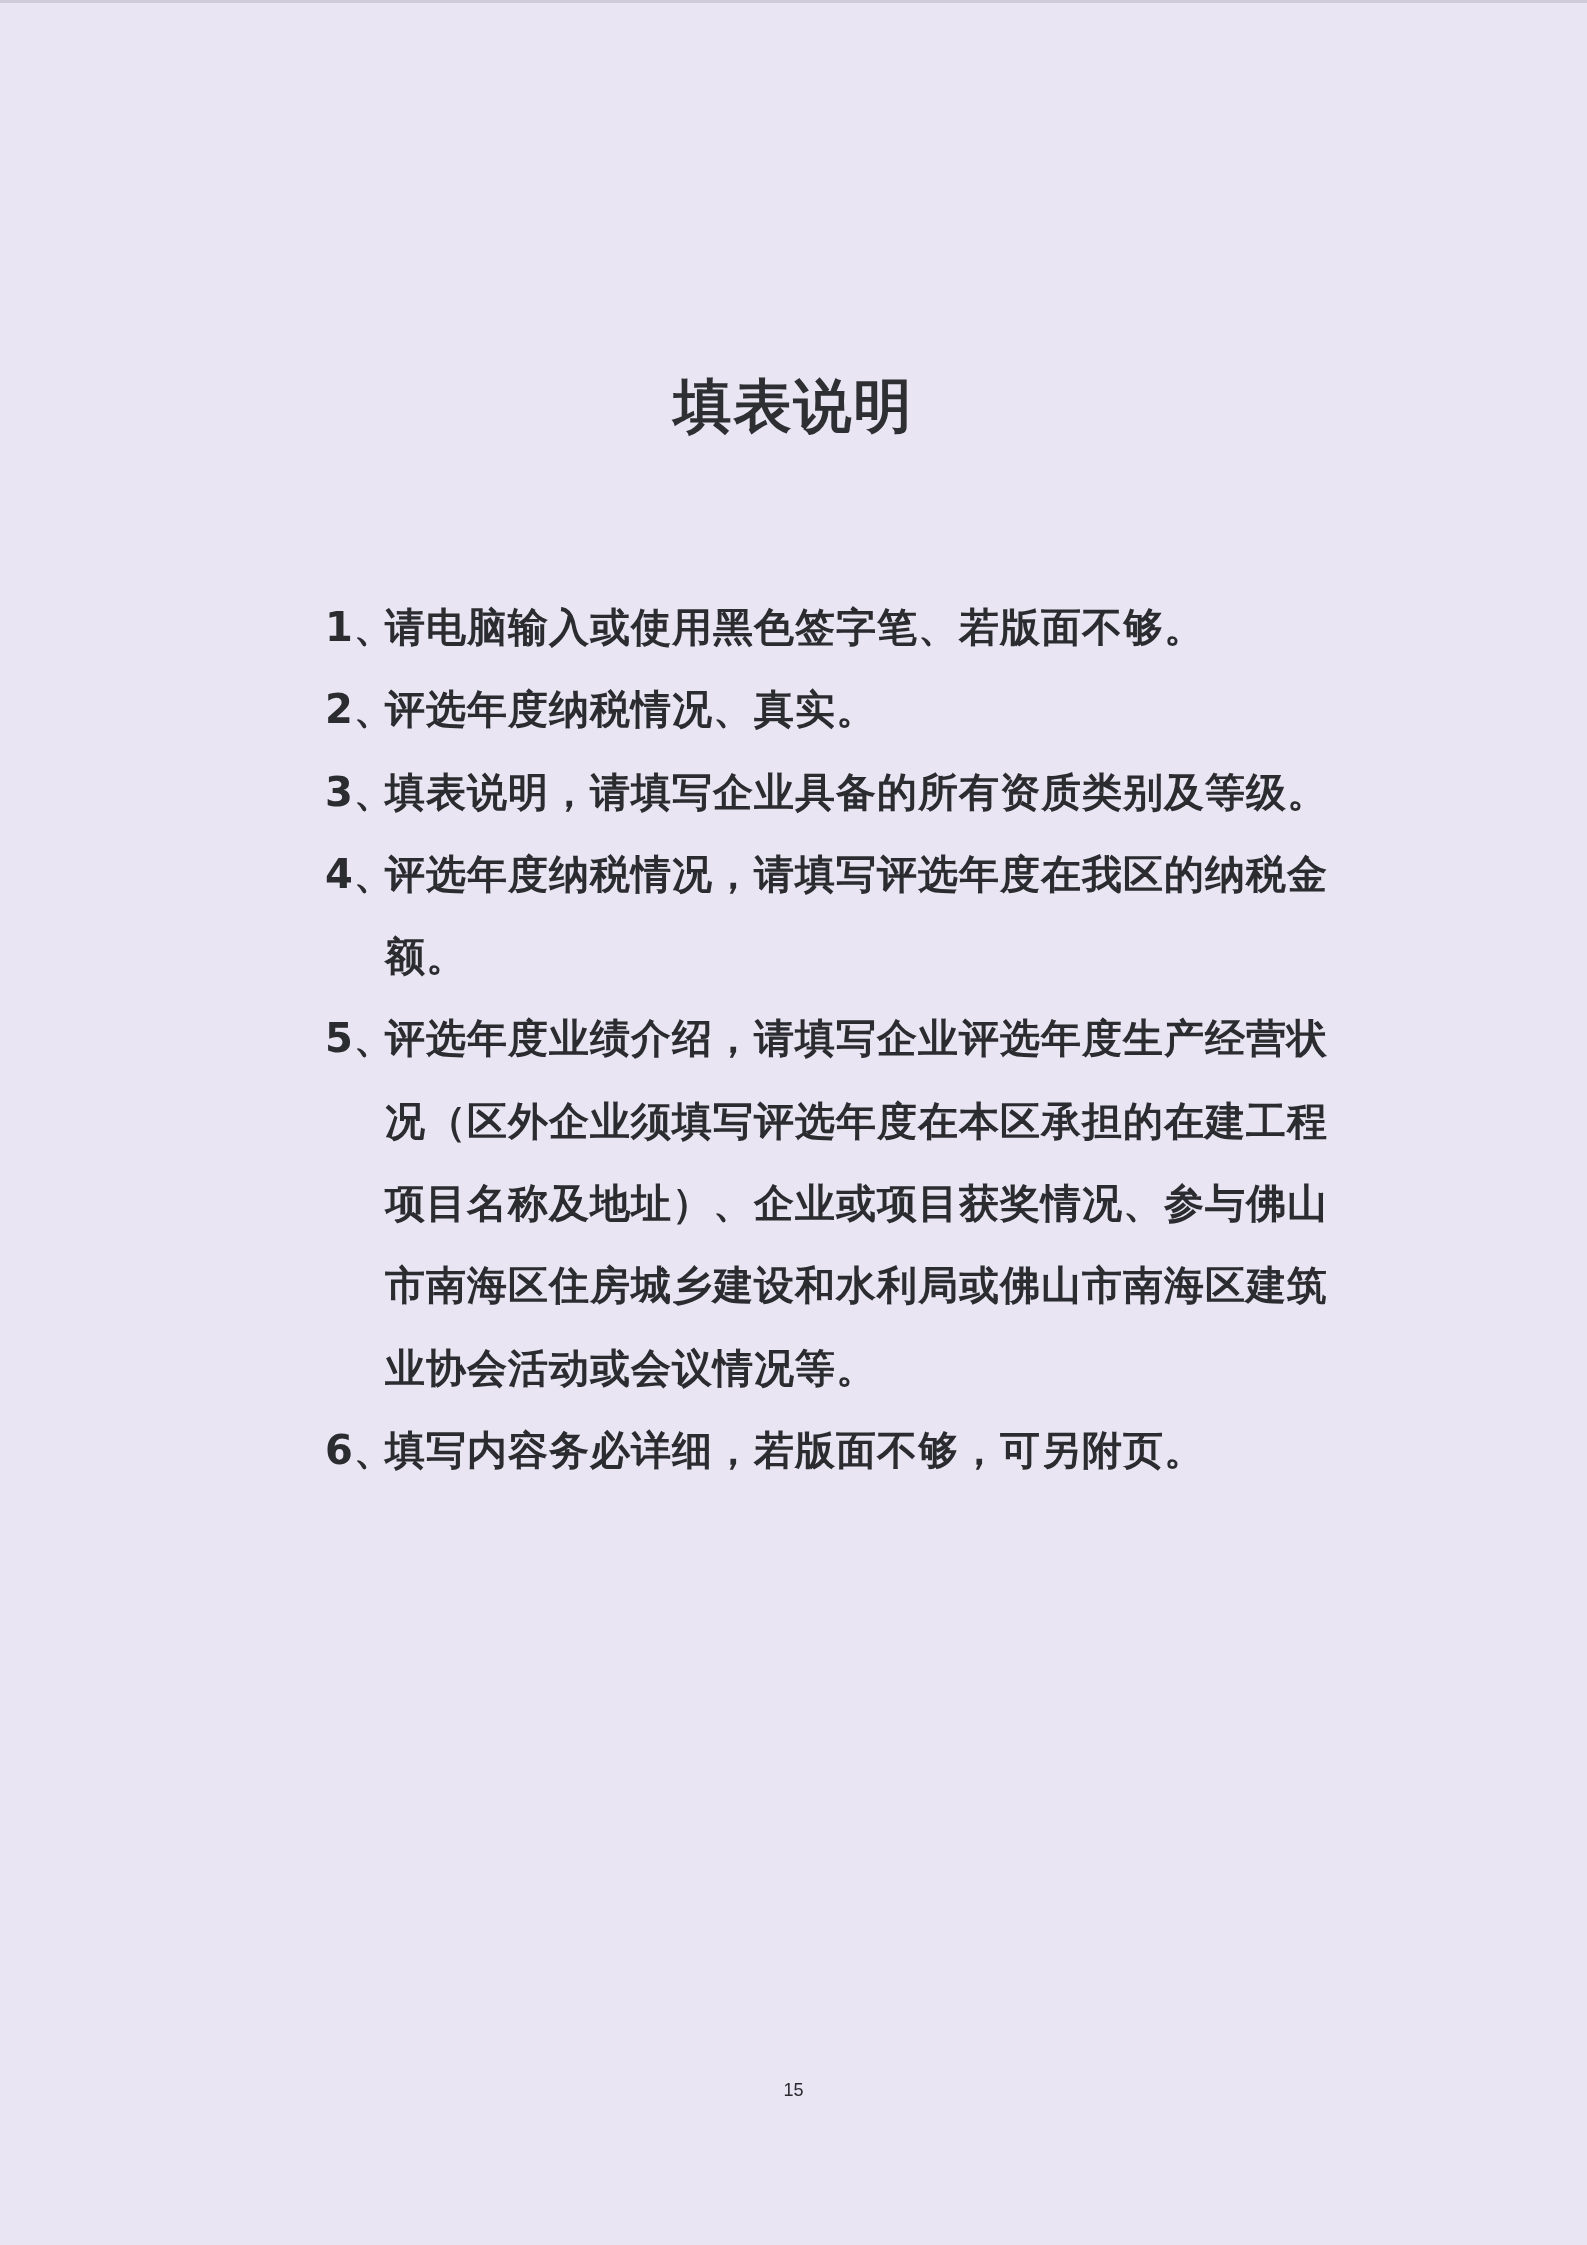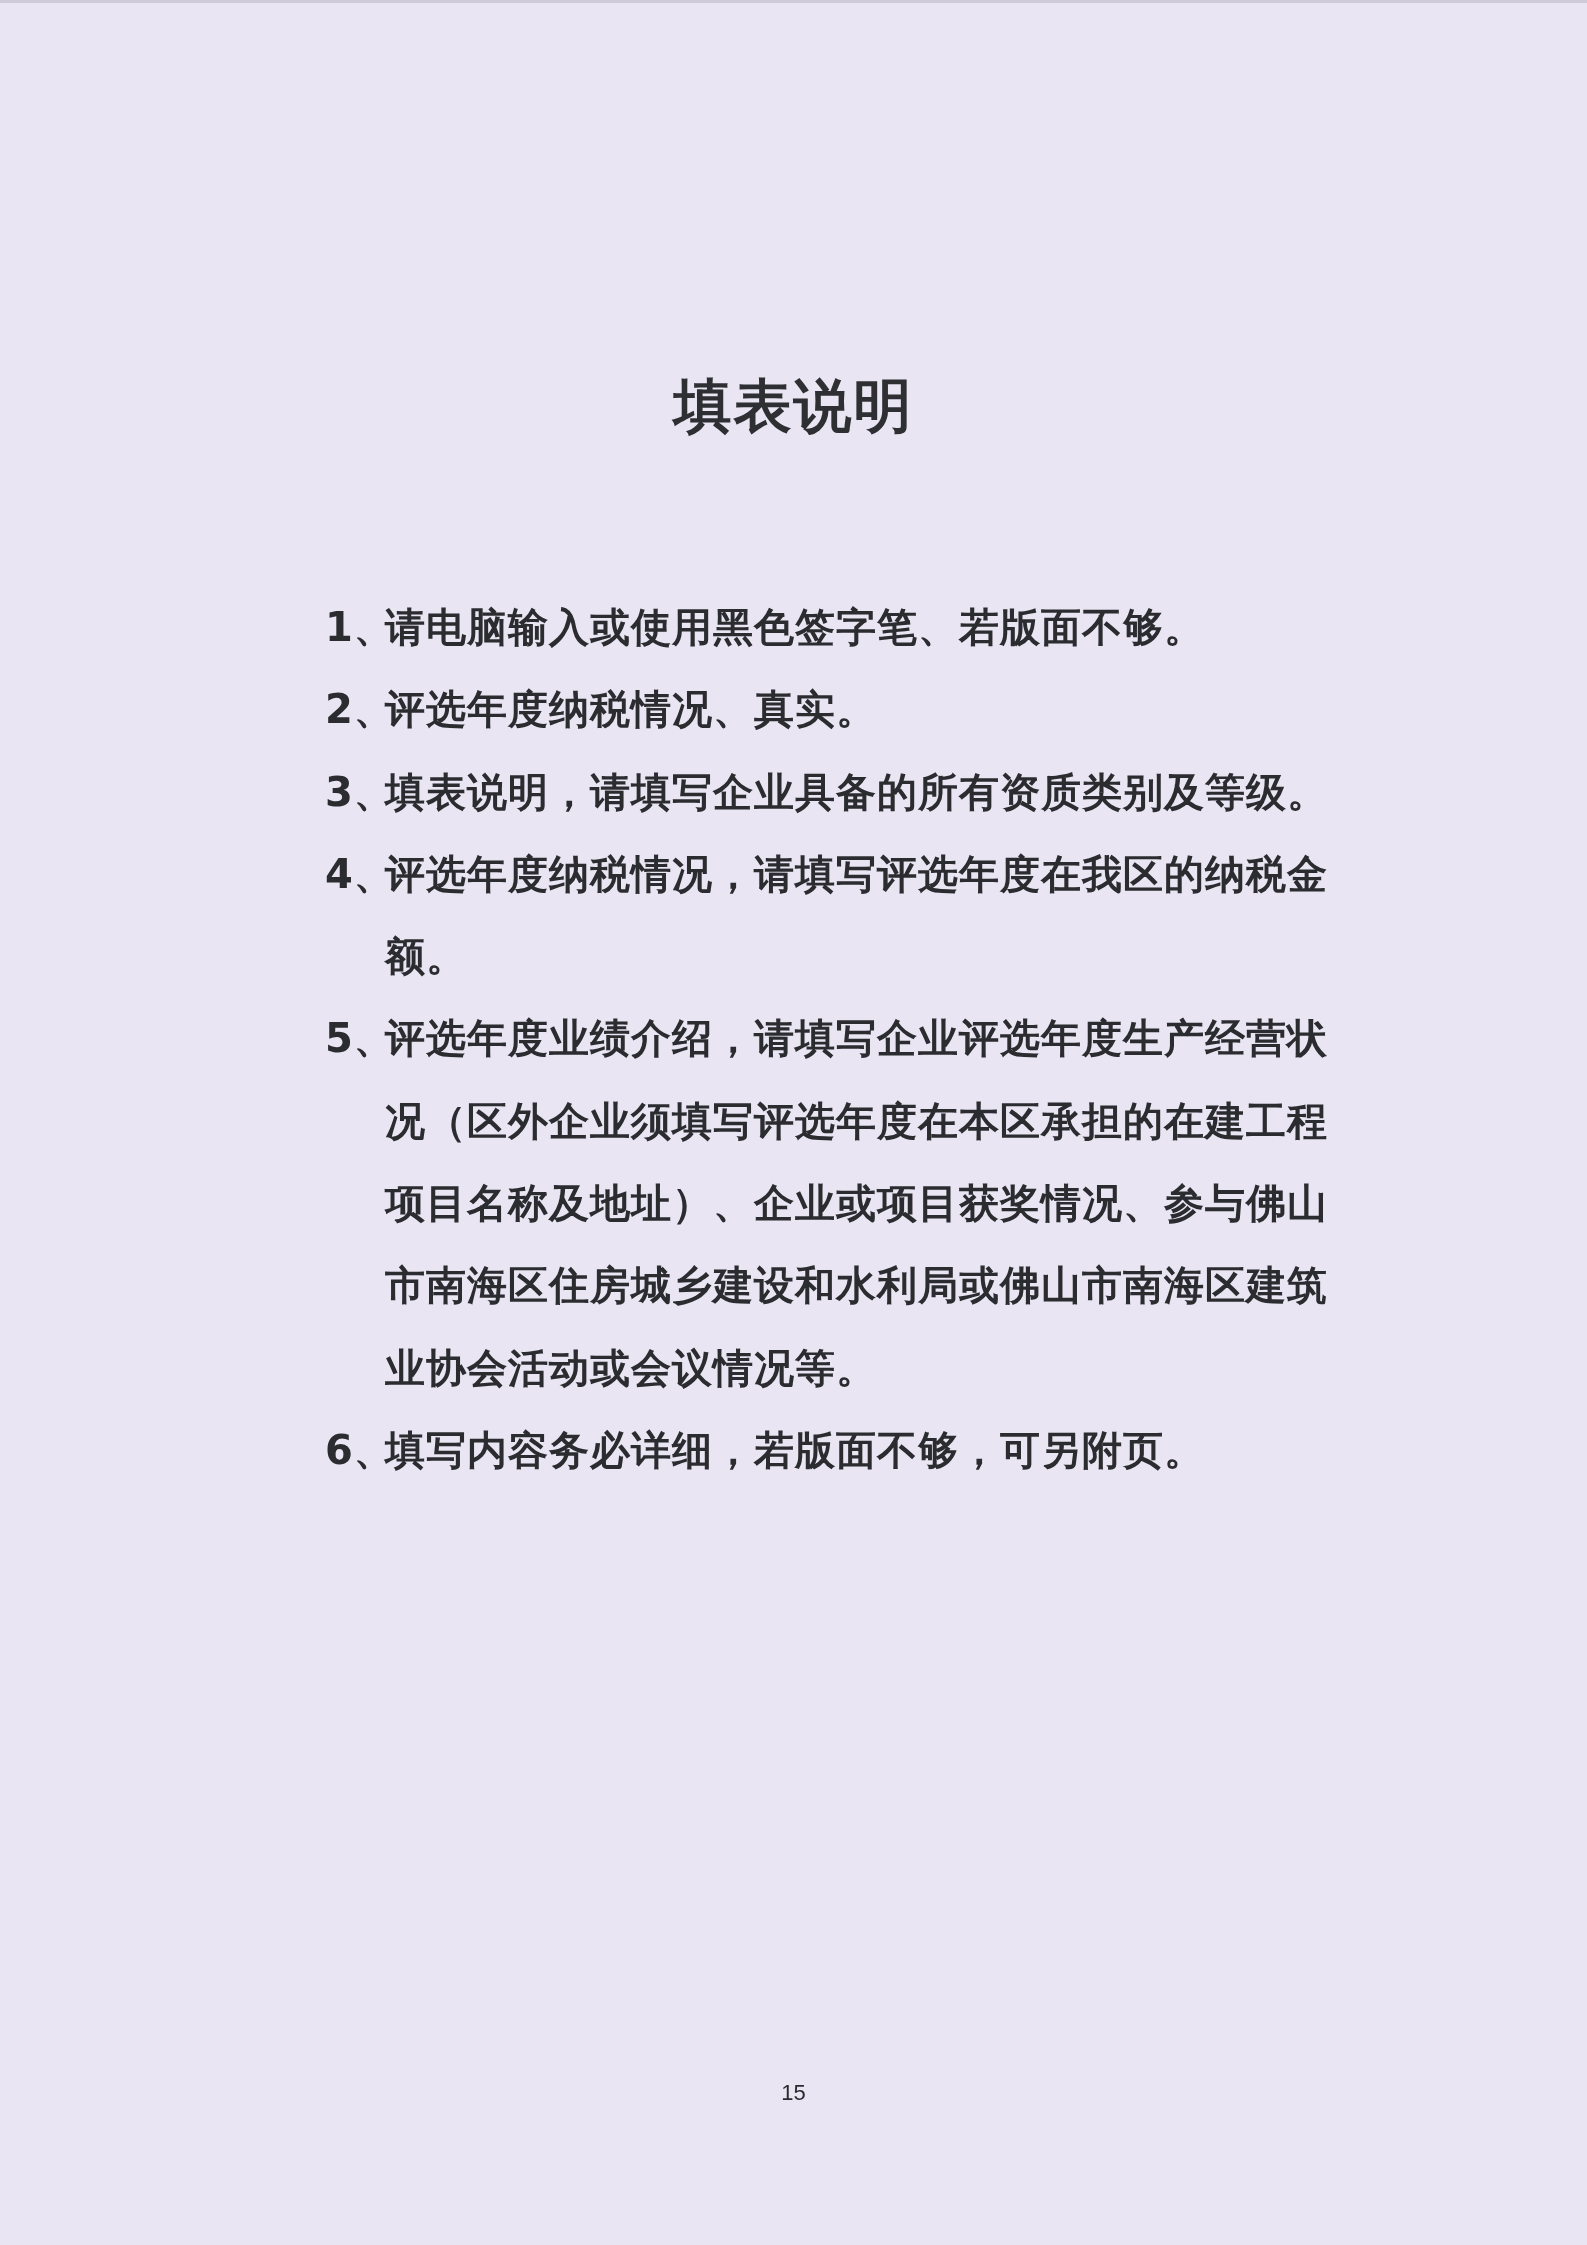--- a/index.html
+++ b/index.html
@@ -66,21 +66,21 @@
       display: block;
       padding-left: 60px;
     }
     .page-number {
       position: absolute;
       left: 0;
       top: 2080px;
       width: 1587px;
       text-align: center;
       font-family: "Liberation Sans", sans-serif;
-      font-size: 22px;
+      font-size: 18px;
       color: #2a2a30;
     }
   </style>
 </head>
 <body>
 
 <div class="top-edge"></div>
 
 <div class="page">
   <h1 class="title">填表说明</h1>

